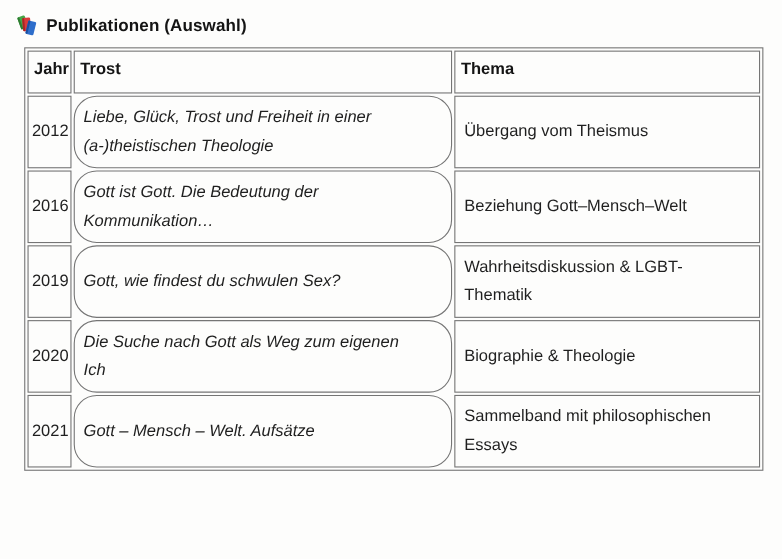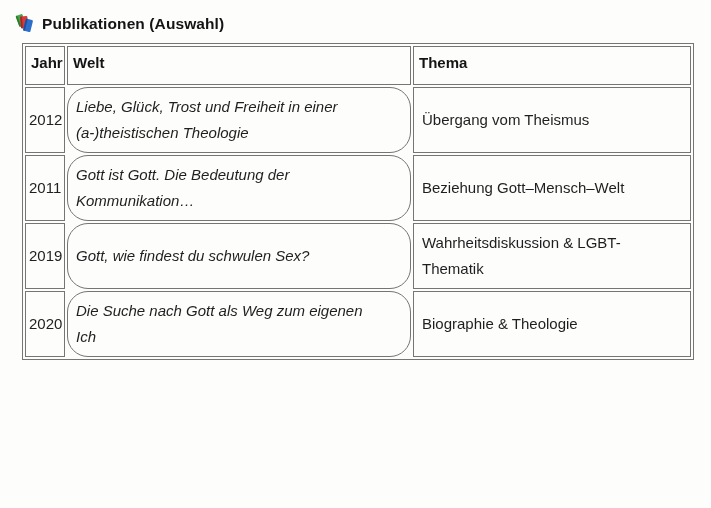--- a/index.html
+++ b/index.html
@@ -101,45 +101,51 @@
 
   <table class="pub-table">
     <colgroup>
       <col style="width:40px">
       <col style="width:344px">
       <col style="width:278px">
     </colgroup>
     <thead>
       <tr>
         <th>Jahr</th>
-        <th>Welt</th>
+        <th>Trost</th>
         <th>Thema</th>
       </tr>
     </thead>
     <tbody>
       <tr>
         <td class="year-cell">2012</td>
         <td class="titel-cell">Liebe, Glück, Trost und Freiheit in einer
 (a-)theistischen Theologie</td>
         <td class="thema-cell">Übergang vom Theismus</td>
       </tr>
       <tr>
-        <td class="year-cell">2011</td>
+        <td class="year-cell">2016</td>
         <td class="titel-cell">Gott ist Gott. Die Bedeutung der
 Kommunikation…</td>
         <td class="thema-cell">Beziehung Gott–Mensch–Welt</td>
       </tr>
       <tr>
         <td class="year-cell">2019</td>
         <td class="titel-cell">Gott, wie findest du schwulen Sex?</td>
         <td class="thema-cell">Wahrheitsdiskussion &amp; LGBT-
 Thematik</td>
       </tr>
       <tr>
         <td class="year-cell">2020</td>
         <td class="titel-cell">Die Suche nach Gott als Weg zum eigenen
 Ich</td>
         <td class="thema-cell">Biographie &amp; Theologie</td>
       </tr>
+      <tr>
+        <td class="year-cell">2021</td>
+        <td class="titel-cell">Gott – Mensch – Welt. Aufsätze</td>
+        <td class="thema-cell">Sammelband mit philosophischen
+Essays</td>
+      </tr>
     </tbody>
   </table>
 
 </div>
 
 </body></html>

